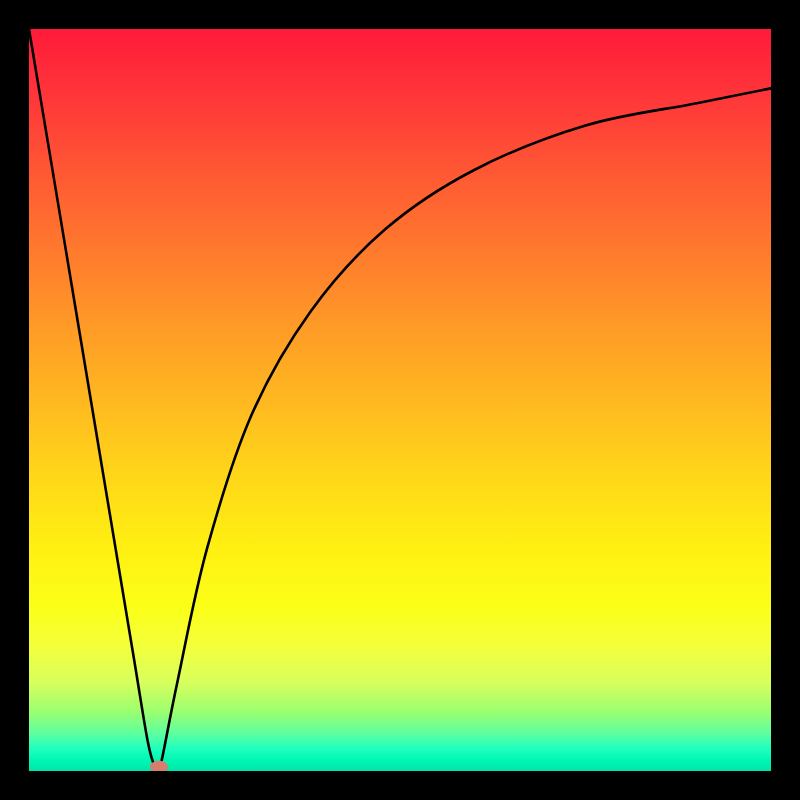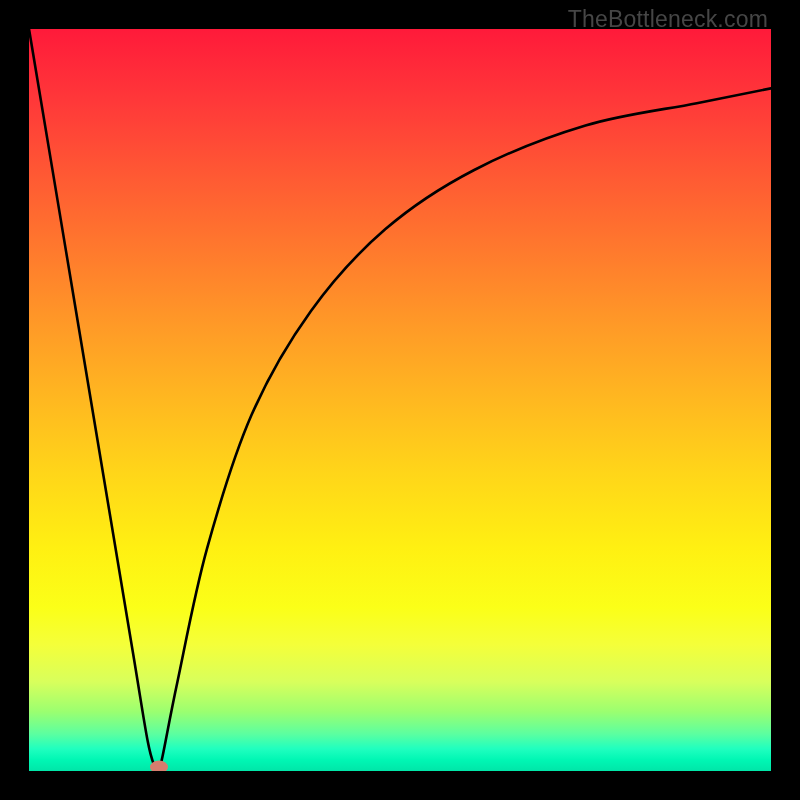--- a/index.html
+++ b/index.html
@@ -68,21 +68,20 @@
     background: #d67d6e;
     border-radius: 50%;
     transform: translate(-50%, -50%);
     z-index: 4;
   }
 </style>
 </head>
 <body>
 
 <div class="chart-container">
-  <div class="watermark">TheBottleneck.com</div>
   <div class="plot-area">
     <div class="gradient-bg"></div>
     <svg class="curve" viewBox="0 0 742 742" preserveAspectRatio="none">
       <path id="curve-path" d="M 0.00 0.00 C 6.18 37.10, 24.73 148.40, 37.10 222.60 C 49.47 296.80, 63.07 378.42, 74.20 445.20 C 85.33 511.98, 96.46 578.76, 103.88 623.28 C 111.30 667.80, 115.01 693.15, 118.72 712.32 C 122.43 731.49, 124.29 733.96, 126.14 738.29 C 128.00 742.62, 128.61 740.14, 129.85 738.29 C 131.09 736.43, 130.47 741.38, 133.56 727.16 C 136.65 712.94, 140.98 687.59, 148.40 652.96 C 155.82 618.33, 165.71 563.92, 178.08 519.40 C 190.45 474.88, 205.29 425.41, 222.60 385.84 C 239.91 346.27, 259.70 312.88, 281.96 281.96 C 304.22 251.04, 328.95 223.84, 356.16 200.34 C 383.37 176.84, 411.81 158.29, 445.20 140.98 C 478.59 123.67, 519.40 107.59, 556.50 96.46 C 593.60 85.33, 636.88 80.38, 667.80 74.20 C 698.72 68.02, 729.63 61.83, 742.00 59.36" fill="none" stroke="#000" stroke-width="2.6" stroke-linejoin="round" stroke-linecap="round"></path>
     </svg>
     <div id="marker" class="marker" style="left: 129.85px; top: 737.548px; background: rgb(214, 125, 110);"></div>
   </div>
 </div>
 
 </body></html>

